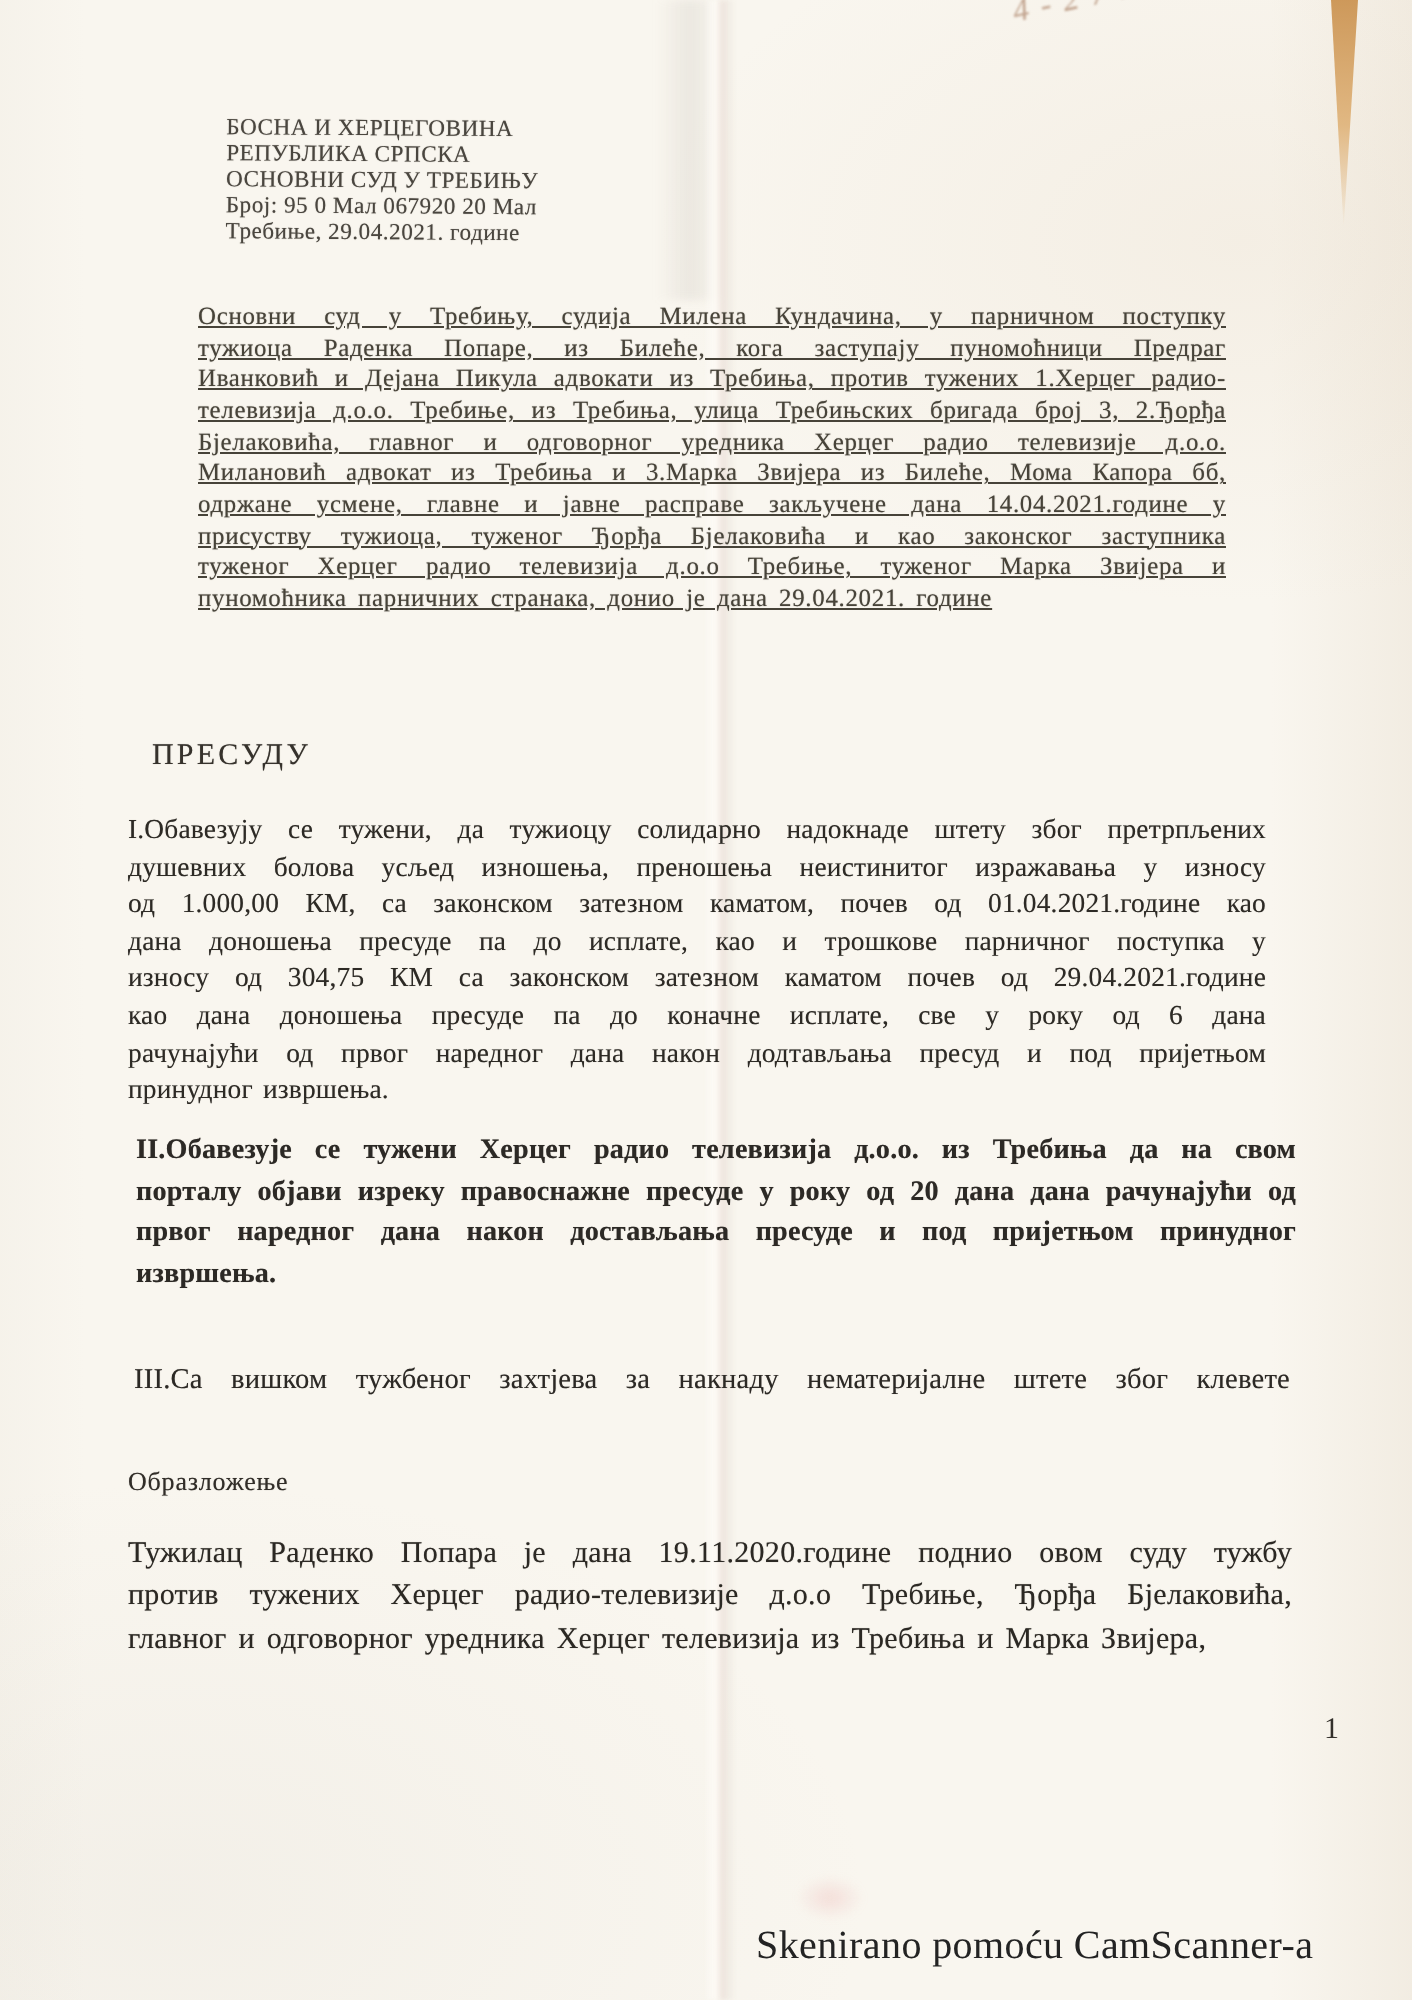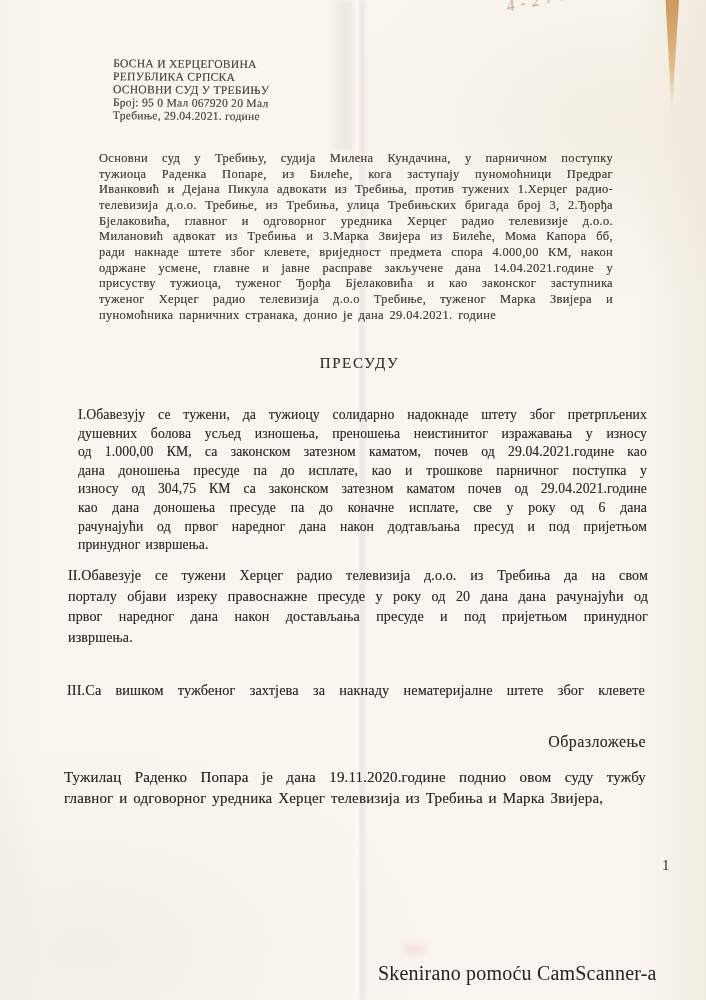--- a/index.html
+++ b/index.html
@@ -62,50 +62,52 @@
     font-size: 11.6px; line-height: 13.1px;
     color: #4a463f; letter-spacing: 0.25px;
     text-shadow: 0 0 0.5px rgba(74,70,63,0.55);
     transform: rotate(0.4deg);
   }
   .intro-block {
     top: 151px; left: 99px; width: 514px;
     font-size: 12.45px; line-height: 15.65px;
     color: #474339; letter-spacing: 0.35px; word-spacing: 2.2px;
     text-shadow: 0 0 0.55px rgba(71,67,57,0.6);
+    text-decoration: underline;
   }
   .verdict-title {
-    top: 355px; left: 76px; width: 567px;
-    text-align: center;
+    top: 370px; left: 76px; width: 567px;
+    text-align: left;
     font-size: 15px; letter-spacing: 1.6px;
     color: #36322c;
     text-shadow: 0 0 0.4px rgba(54,50,44,0.5);
   }
   .sec1-block {
-    top: 406px; left: 78px; width: 569px;
+    top: 406px; left: 64px; width: 569px;
     font-size: 13.7px; line-height: 18.6px;
     color: #2d2a25; letter-spacing: 0.1px; word-spacing: 1.5px;
     text-shadow: 0 0 0.35px rgba(45,42,37,0.45);
   }
   .sec2-block {
     top: 565px; left: 68px; width: 580px;
     font-size: 14.1px; line-height: 20.5px;
     color: #2c2925; letter-spacing: 0.1px; word-spacing: 1.5px;
     text-shadow: 0 0 0.35px rgba(44,41,37,0.45);
+    font-weight: bold;
   }
   .sec3-block {
     top: 680px; left: 67px; width: 578px;
     font-size: 14.3px; line-height: 21.2px;
     color: #2c2925; letter-spacing: 0.1px; word-spacing: 1.3px;
     text-shadow: 0 0 0.35px rgba(44,41,37,0.45);
   }
   .reasoning-title {
     top: 733px; left: 64px; width: 582px;
-    text-align: right;
-    font-size: 16px; letter-spacing: 0.4px;
+    text-align: left;
+    font-size: 13px; letter-spacing: 0.4px;
     color: #312d28;
     text-shadow: 0 0 0.4px rgba(49,45,40,0.5);
   }
   .reasoning-block {
     top: 767px; left: 64px; width: 582px;
     font-size: 15px; line-height: 21.4px;
     color: #2b2823; letter-spacing: 0.15px; word-spacing: 2px;
     text-shadow: 0 0 0.4px rgba(43,40,35,0.5);
   }
   .page-number {
@@ -139,33 +141,32 @@
       <div class="line last">Требиње, 29.04.2021. године</div>
     </div>
 
   <div class="block intro-block j">
       <div class="line">Основни суд у Требињу, судија Милена Кундачина, у парничном поступку</div>
       <div class="line">тужиоца Раденка Попаре, из Билеће, кога заступају пуномоћници Предраг</div>
       <div class="line">Иванковић и Дејана Пикула адвокати из Требиња, против тужених 1.Херцег радио-</div>
       <div class="line">телевизија д.о.о. Требиње, из Требиња, улица Требињских бригада број 3, 2.Ђорђа</div>
       <div class="line">Бјелаковића, главног и одговорног уредника Херцег радио телевизије д.о.о.</div>
       <div class="line">Милановић адвокат из Требиња и 3.Марка Звијера из Билеће, Мома Капора бб,</div>
-      <div class="line">ради накнаде штете због клевете, вриједност предмета спора 4.000,00 КМ, након</div>
       <div class="line">одржане усмене, главне и јавне расправе закључене дана 14.04.2021.године у</div>
       <div class="line">присуству тужиоца, туженог Ђорђа Бјелаковића и као законског заступника</div>
       <div class="line">туженог Херцег радио телевизија д.о.о Требиње, туженог Марка Звијера и</div>
       <div class="line last">пуномоћника парничних странака, донио је дана 29.04.2021. године</div>
     </div>
 
   <div class="block verdict-title">ПРЕСУДУ</div>
 
   <div class="block sec1-block j">
       <div class="line">I.Обавезују се тужени, да тужиоцу солидарно надокнаде штету због претрпљених</div>
       <div class="line">душевних болова усљед изношења, преношења неистинитог изражавања у износу</div>
-      <div class="line">од 1.000,00 КМ, са законском затезном каматом, почев од 29.04.2021.године као</div>
+      <div class="line">од 1.000,00 КМ, са законском затезном каматом, почев од 01.04.2021.године као</div>
       <div class="line">дана доношења пресуде па до исплате, као и трошкове парничног поступка у</div>
       <div class="line">износу од 304,75 КМ са законском затезном каматом почев од 29.04.2021.године</div>
       <div class="line">као дана доношења пресуде па до коначне исплате, све у року од 6 дана</div>
       <div class="line">рачунајући од првог наредног дана након додтављања пресуд и под пријетњом</div>
       <div class="line last">принудног извршења.</div>
     </div>
 
   <div class="block sec2-block j">
       <div class="line">II.Обавезује се тужени Херцег радио телевизија д.о.о. из Требиња да на свом</div>
       <div class="line">порталу објави изреку правоснажне пресуде у року од 20 дана дана рачунајући од</div>
@@ -174,20 +175,21 @@
     </div>
 
   <div class="block sec3-block j">
       <div class="line">III.Са вишком тужбеног захтјева за накнаду нематеријалне штете због клевете</div>
     </div>
 
   <div class="block reasoning-title">Образложење</div>
 
   <div class="block reasoning-block j">
       <div class="line">Тужилац Раденко Попара је дана 19.11.2020.године поднио овом суду тужбу</div>
+      <div class="line">против тужених Херцег радио-телевизије д.о.о Требиње, Ђорђа Бјелаковића,</div>
       <div class="line last">главног и одговорног уредника Херцег телевизија из Требиња и Марка Звијера,</div>
     </div>
 
   <div class="block page-number">1</div>
 
   <div class="watermark">Skenirano pomoću CamScanner-a</div>
 
 </div>
 
 </body></html>

